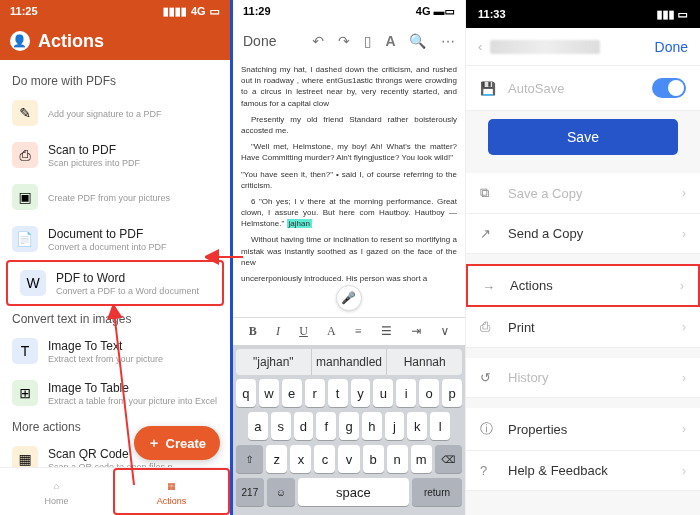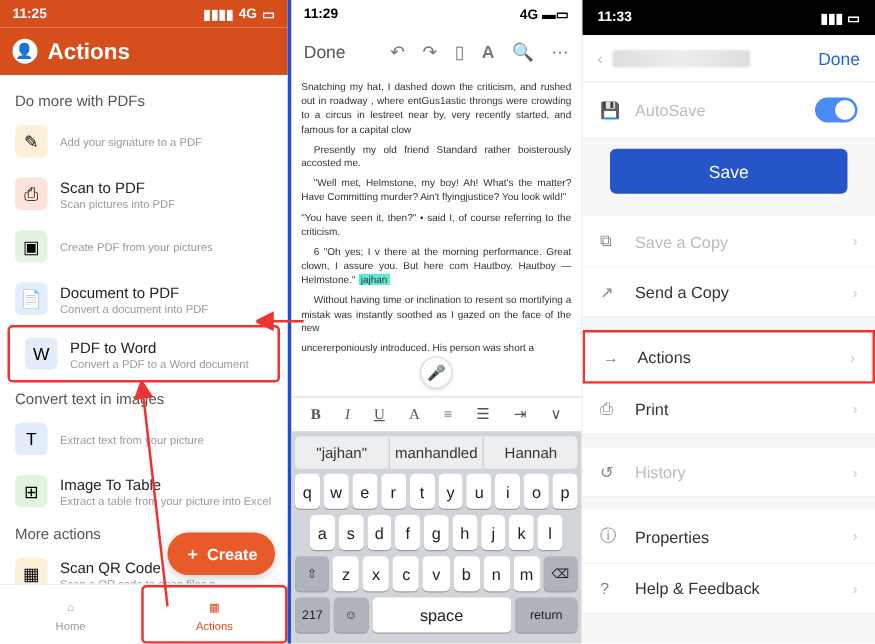--- a/index.html
+++ b/index.html
@@ -123,20 +123,21 @@
             <div class="t1">PDF to Word</div>
             <div class="t2">Convert a PDF to a Word document</div>
           </div>
         </div>
       </div>
     <div class="sect">Convert text in images</div>
     <div id="items2">
         <div class="item">
           <div class="ic" style="background:#e2ecfb">T</div>
           <div class="tx">
+            <div class="t1">Image To Text</div>
             <div class="t2">Extract text from your picture</div>
           </div>
         </div>
         <div class="item">
           <div class="ic" style="background:#e3f5e0">⊞</div>
           <div class="tx">
             <div class="t1">Image To Table</div>
             <div class="t2">Extract a table from your picture into Excel</div>
           </div>
         </div>

